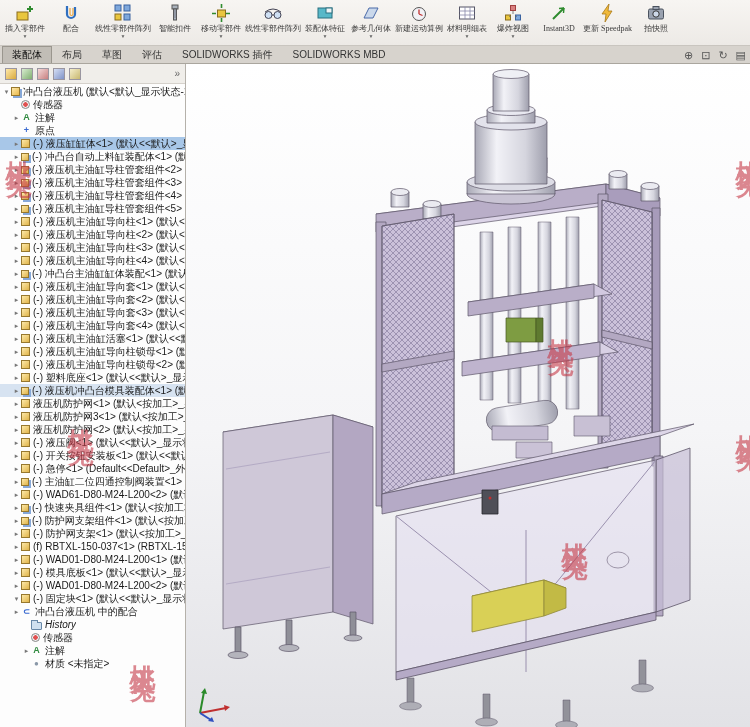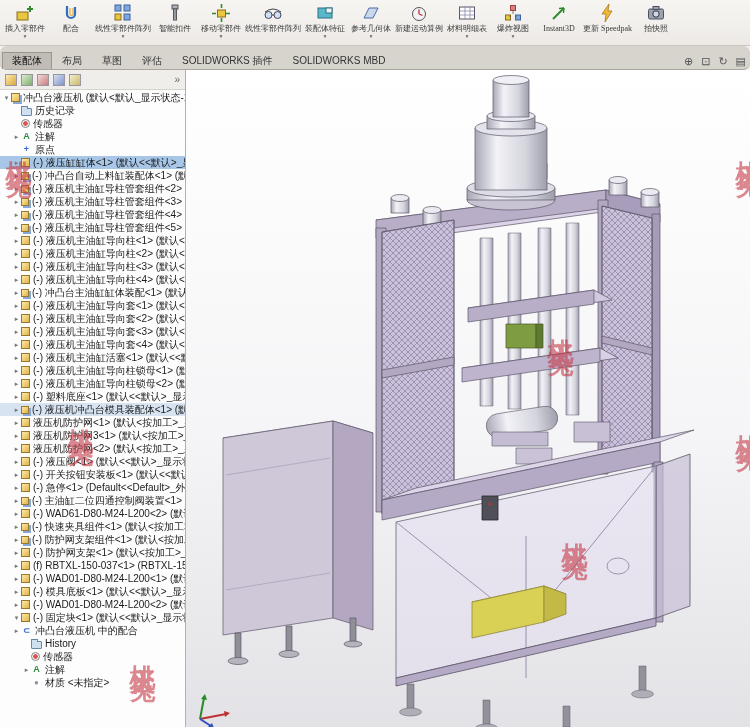--- a/index.html
+++ b/index.html
@@ -8,21 +8,21 @@
 
   
   #ribbon{height:46px;display:flex;align-items:stretch;padding:1px 2px;background:linear-gradient(#f7f5f2,#edeae6);border-bottom:1px solid #c9c5bf;box-sizing:border-box;font-family:Liberation Serif, serif;}
   .rbtn{display:flex;flex-direction:column;align-items:center;justify-content:flex-start;padding:2px 1px 0;min-width:44px;max-width:58px;border-radius:2px;}
   .ric{width:20px;height:20px;flex:none;}
   .ric svg{width:20px;height:20px;display:block;}
   .rlabel{font-size:8px;line-height:9px;text-align:center;color:#3a3a3a;margin-top:1px;}
   .rdrop{font-size:5px;color:#666;line-height:5px;margin-top:1px;}
 
   
-  #tabbar{height:24px;background:#d7d3cd;display:flex;align-items:flex-end;border-bottom:1px solid #aaa69e;padding-left:2px;box-sizing:border-box;border-radius:7px;}
+  #tabbar{height:18px;background:#d7d3cd;display:flex;align-items:flex-end;border-bottom:1px solid #aaa69e;padding-left:2px;box-sizing:border-box;}
   .tab{font-size:10px;line-height:12px;padding:2px 9px;color:#333;border:1px solid transparent;border-bottom:none;white-space:nowrap;}
   .tab.active{background:#c1bdb6;border-color:#9a968e;color:#111;}
   #tabspacer{flex:1;}
   .hud{font-size:11px;line-height:16px;color:#555;padding:0 4px;}
 
   
   #main{display:flex;height:663px;}
   #left{width:186px;flex:none;background:#fdfdfd;border-right:1px solid #b5b1aa;display:flex;flex-direction:column;box-sizing:border-box;}
   #paneltabs{height:17px;flex:none;display:flex;align-items:center;gap:4px;padding:1px 5px;border-bottom:1px solid #d5d1cb;background:#f0eeea;}
   .pm{width:12px;height:12px;border:1px solid #9a96a0;display:inline-block;box-sizing:border-box;}
@@ -236,25 +236,20 @@
           <span class="pmch">»</span>
         </div>
       <div id="tree">
           <div class="trow" style="padding-left: 2px;">
             <span class="arrow">▾</span>
             <span class="ti ti-asmtop"></span>
             <span class="tlabel">冲凸台液压机 (默认&lt;默认_显示状态-1&gt;)</span>
           </div>
           <div class="trow" style="padding-left: 12px;">
             <span class="arrow"></span>
-            <span class="ti ti-history"></span>
-            <span class="tlabel">历史记录</span>
-          </div>
-          <div class="trow" style="padding-left: 12px;">
-            <span class="arrow"></span>
             <span class="ti ti-sensor"></span>
             <span class="tlabel">传感器</span>
           </div>
           <div class="trow" style="padding-left: 12px;">
             <span class="arrow">▸</span>
             <span class="ti ti-annotation">A</span>
             <span class="tlabel">注解</span>
           </div>
           <div class="trow" style="padding-left: 12px;">
             <span class="arrow"></span>
@@ -439,21 +434,21 @@
           <div class="trow" style="padding-left: 12px;">
             <span class="arrow">▾</span>
             <span class="ti ti-part"></span>
             <span class="tlabel">(-) 固定块&lt;1&gt; (默认&lt;&lt;默认&gt;_显示状态&gt;)</span>
           </div>
           <div class="trow" style="padding-left: 12px;">
             <span class="arrow">▸</span>
             <span class="ti ti-mates">∪</span>
             <span class="tlabel">冲凸台液压机 中的配合</span>
           </div>
-          <div class="trow" style="padding-left: 22px;">
+          <div class="trow" style="padding-left: 22px; font-style: italic;">
             <span class="arrow"></span>
             <span class="ti ti-history"></span>
             <span class="tlabel">History</span>
           </div>
           <div class="trow" style="padding-left: 22px;">
             <span class="arrow"></span>
             <span class="ti ti-sensor"></span>
             <span class="tlabel">传感器</span>
           </div>
           <div class="trow" style="padding-left: 22px;">

